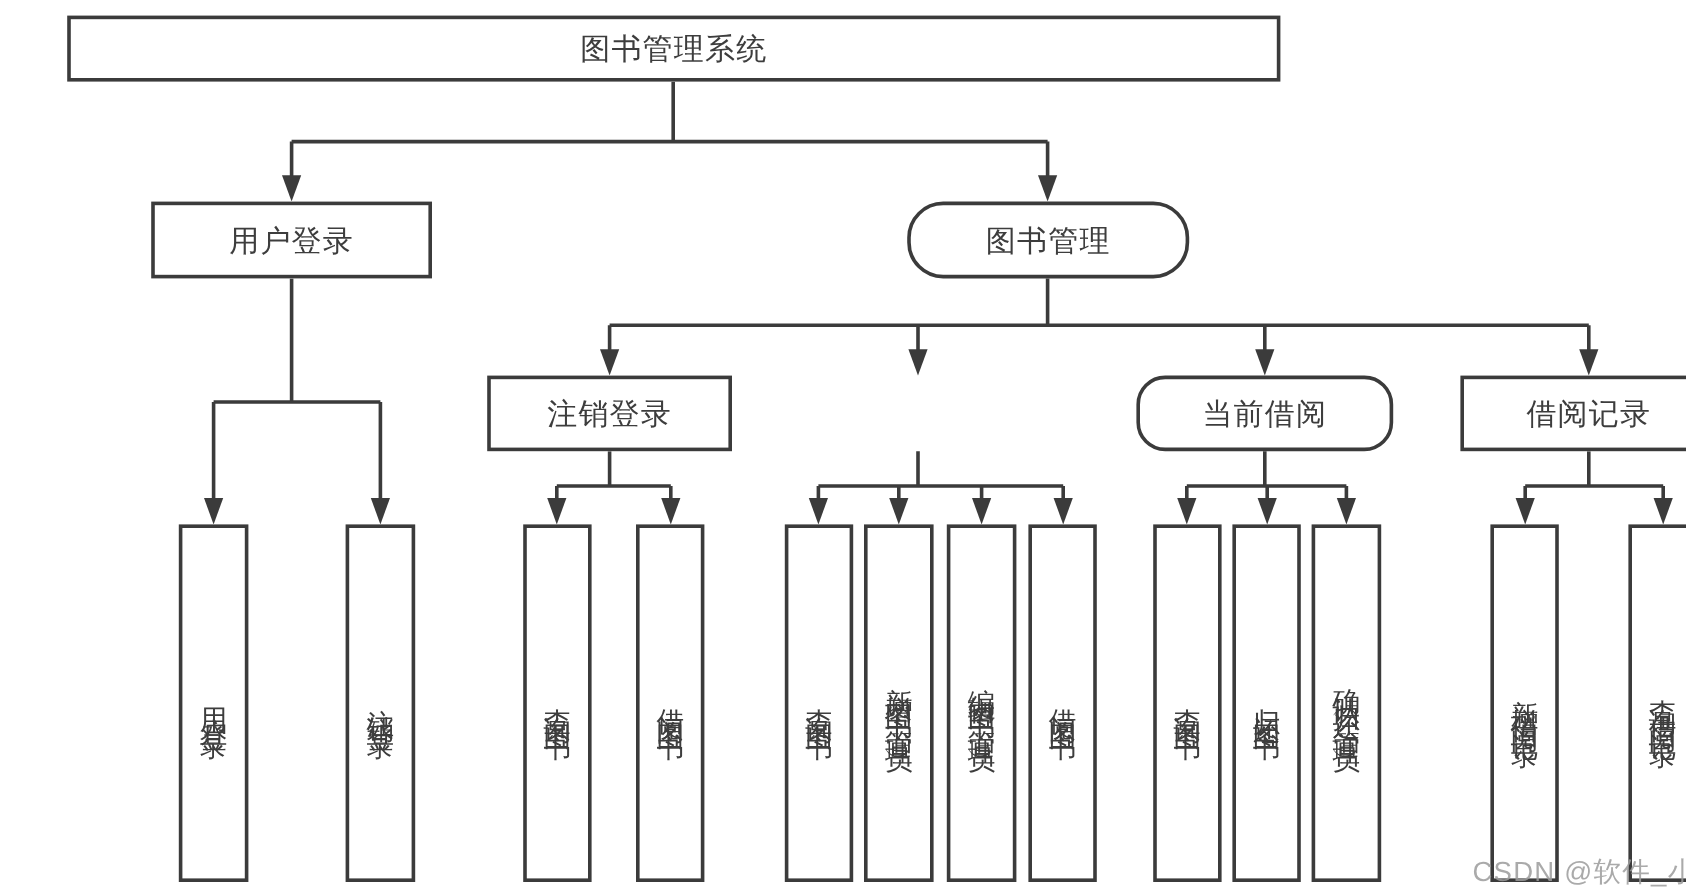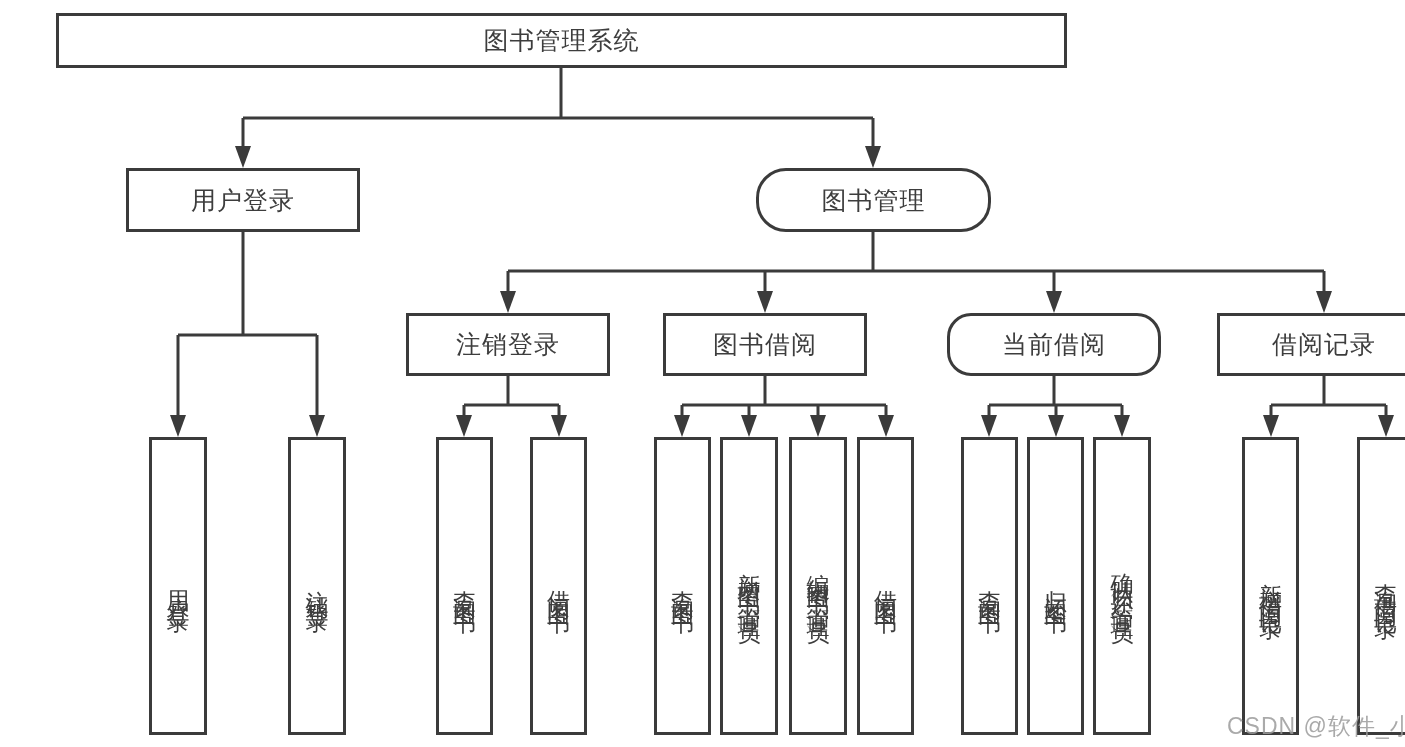--- a/index.html
+++ b/index.html
@@ -127,21 +127,20 @@
       <polygon points="1334,415 1350,415 1342,437"></polygon>
     </g>
   </svg>
 
   <div class="node" style="left:12px;top:13px;width:1011px;height:55px;">图书管理系统</div>
 
   <div class="node" style="left:82px;top:168px;width:234px;height:64px;">用户登录</div>
   <div class="node" style="left:712px;top:168px;width:235px;height:64px;border-radius:30px;">图书管理</div>
 
   <div class="node" style="left:362px;top:313px;width:204px;height:63px;">注销登录</div>
-  <div class="node" style="left:619px;top:313px;width:204px;height:63px;">图书借阅</div>
   <div class="node" style="left:903px;top:313px;width:214px;height:63px;border-radius:24px;">当前借阅</div>
   <div class="node" style="left:1173px;top:313px;width:214px;height:63px;">借阅记录</div>
 
   <div class="leaf" style="left:105px;top:437px;width:58px;height:298px;">用户登录</div>
   <div class="leaf" style="left:244px;top:437px;width:58px;height:298px;">注销登录</div>
 
   <div class="leaf" style="left:392px;top:437px;width:57px;height:298px;">查询图书</div>
   <div class="leaf" style="left:486px;top:437px;width:57px;height:298px;">借阅图书</div>
 
   <div class="leaf" style="left:610px;top:437px;width:57px;height:298px;">查询图书</div>

